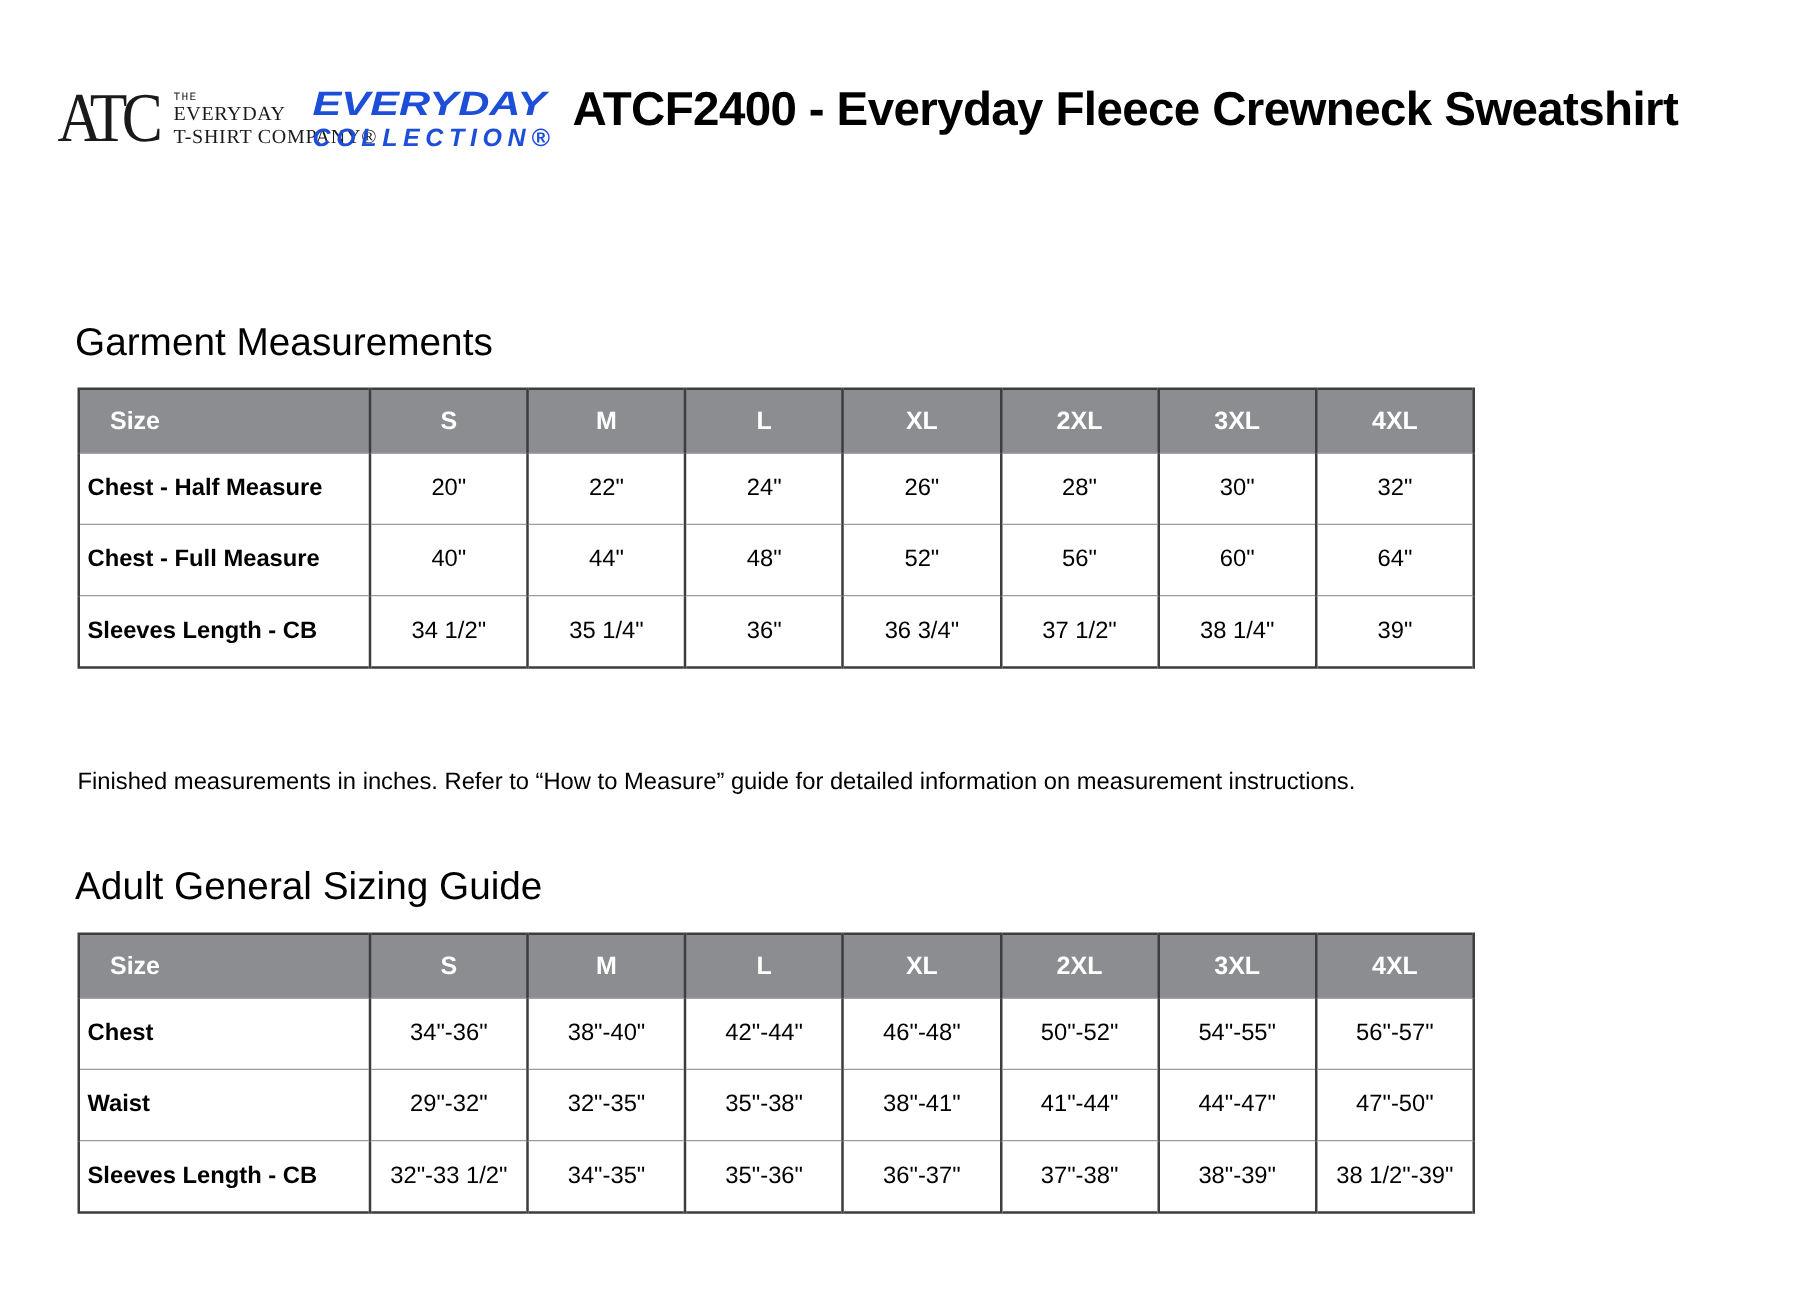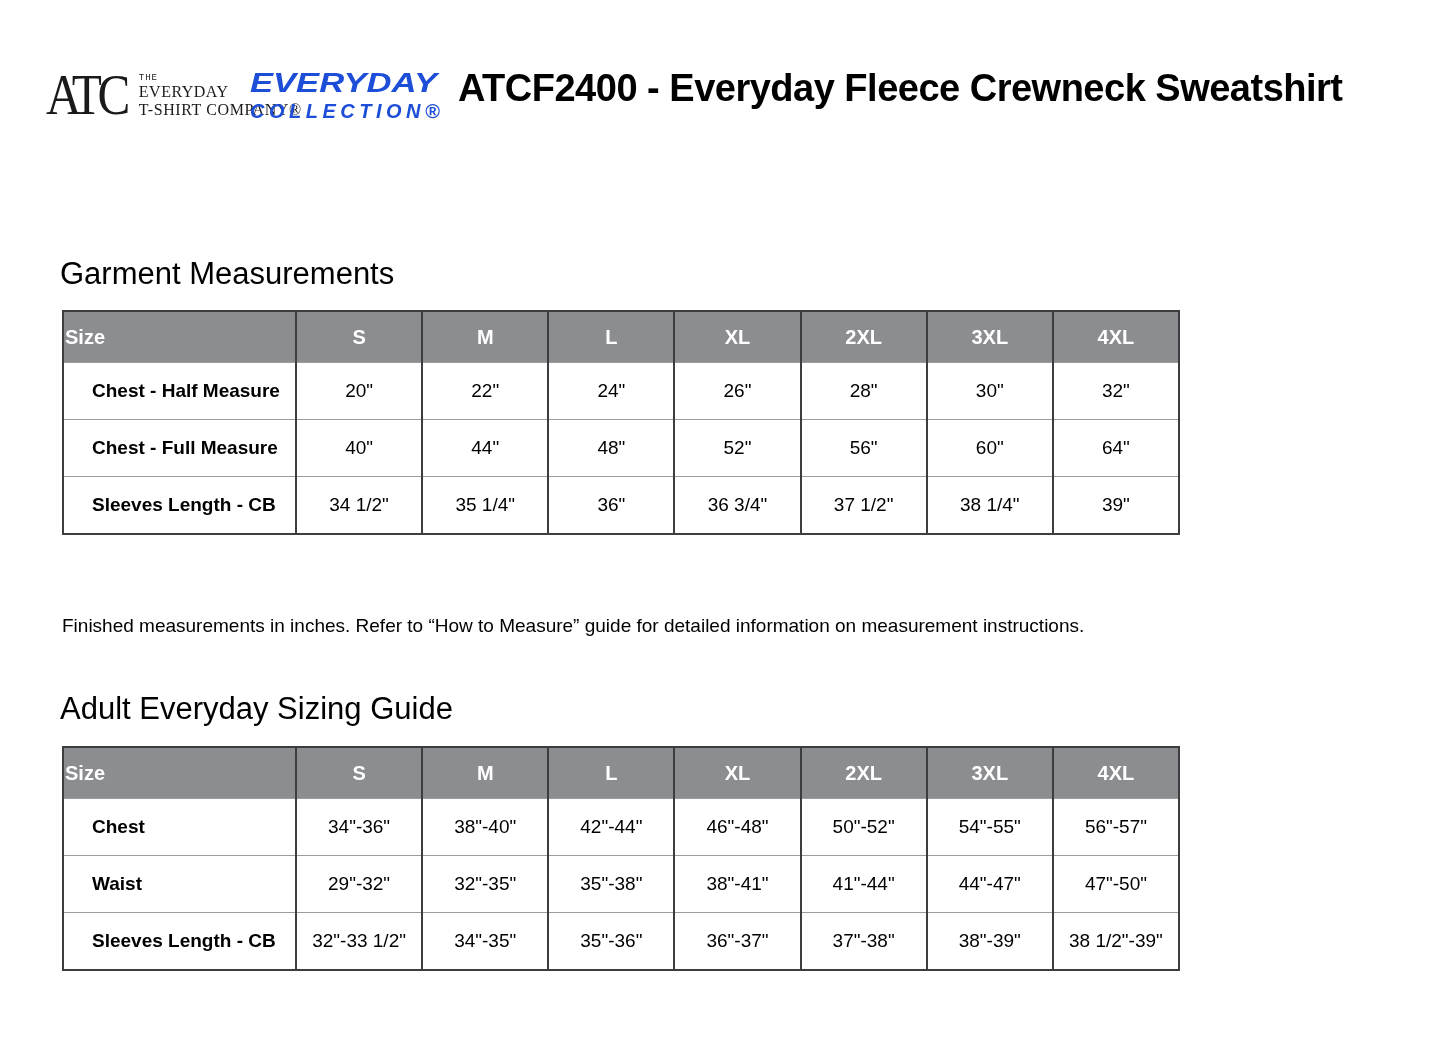--- a/index.html
+++ b/index.html
@@ -111,37 +111,37 @@
     font-size: 20px;
     font-weight: bold;
     height: 48px;
     text-align: center;
     border-left: 2px solid #3c3d3f;
     border-right: 2px solid #3c3d3f;
     border-bottom: 1px solid #9b9c9e;
   }
   table.meas th.size-head {
     text-align: left;
-    padding-left: 1px;
+    padding-left: 24px;
   }
   table.meas td {
     font-size: 19px;
     height: 54px;
     text-align: center;
     border-left: 2px solid #3c3d3f;
     border-right: 2px solid #3c3d3f;
     border-top: 1px solid #9b9c9e;
     border-bottom: 1px solid #9b9c9e;
     background: #ffffff;
     color: #000000;
   }
   table.meas td.row-label {
     font-weight: bold;
     text-align: left;
-    padding-left: 28px;
+    padding-left: 6px;
   }
 
   
   .note {
     position: absolute;
     left: 62px;
     top: 615px;
     font-size: 19px;
     color: #000000;
     white-space: nowrap;
@@ -222,21 +222,21 @@
         <td>36 3/4"</td>
         <td>37 1/2"</td>
         <td>38 1/4"</td>
         <td>39"</td>
       </tr>
     </tbody>
   </table>
 
   <div class="note">Finished measurements in inches. Refer to “How to Measure” guide for detailed information on measurement instructions.</div>
 
-  <h2 class="section-heading heading-adult">Adult Everyday Sizing Guide</h2>
+  <h2 class="section-heading heading-adult">Adult General Sizing Guide</h2>
 
   <table class="meas table-adult">
     <colgroup>
         <col class="size-col">
         <col>
         <col>
         <col>
         <col>
         <col>
         <col>

